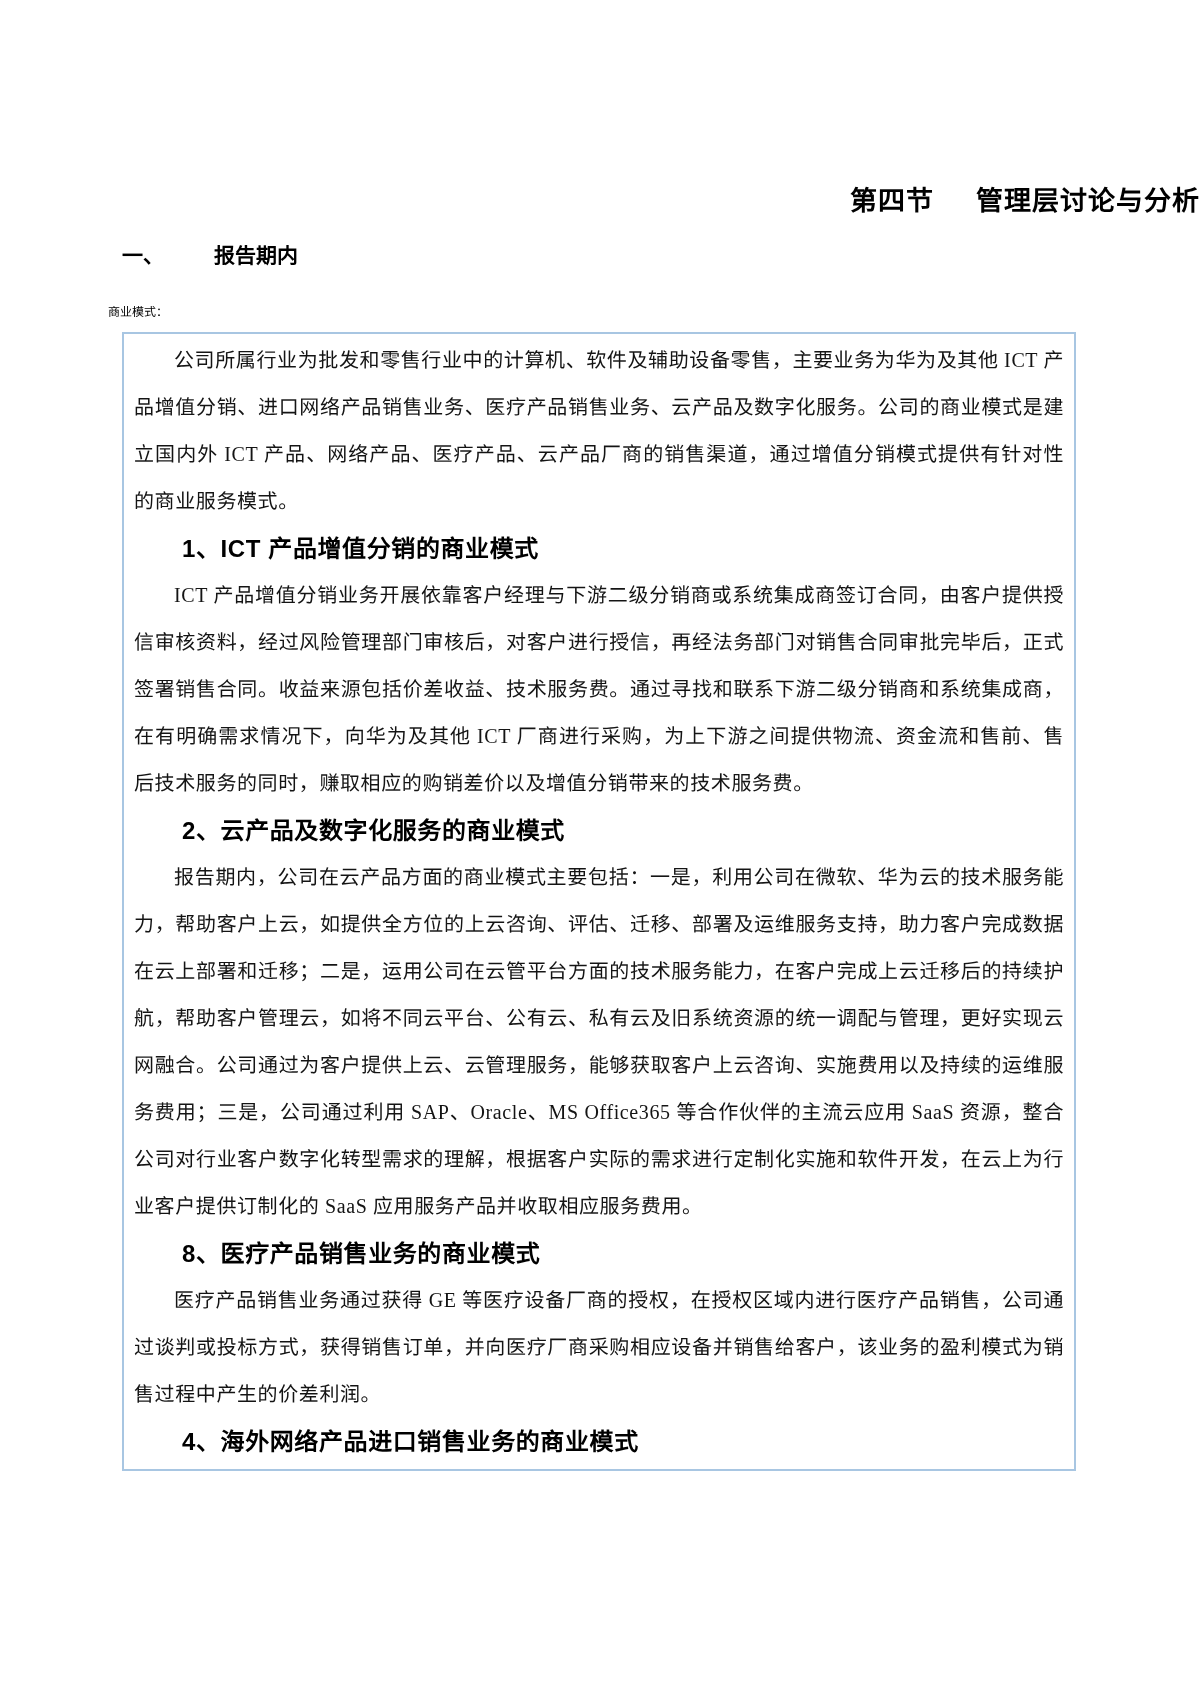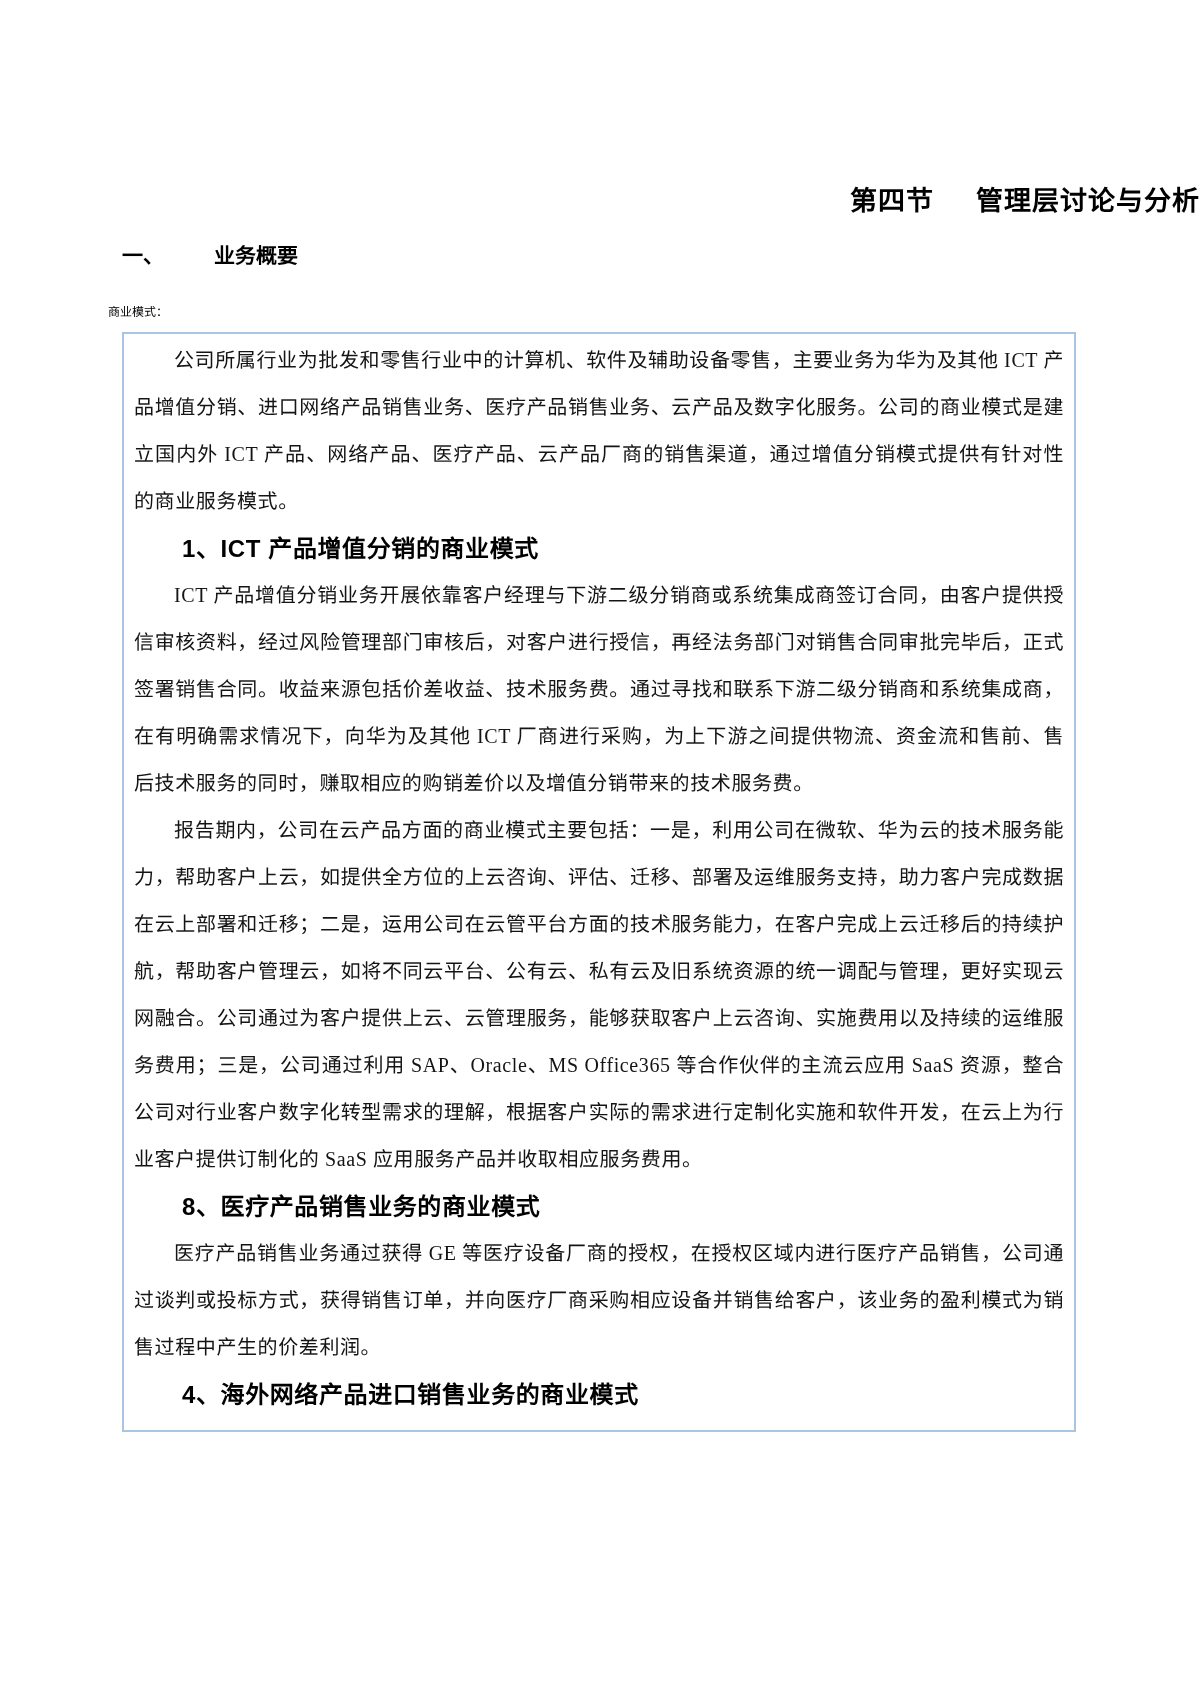--- a/index.html
+++ b/index.html
@@ -59,21 +59,21 @@
     line-height: 26px;
     color: #000000;
   }
 
   
   .content-box {
     box-sizing: border-box;
     width: 954px;
     margin: 7px 0 12px 122px;
     border: 2px solid #a8c6e2;
-    padding: 3px 10px 12px 10px;
+    padding: 3px 10px 4px 10px;
     background: #ffffff;
   }
   .content-box .para {
     margin: 0;
     font-size: 20px;
     line-height: 47px;
     letter-spacing: 0.6px;
     text-align: justify;
     text-indent: 2em;
     color: #141414;
@@ -92,28 +92,29 @@
 </head>
 <body>
 
 <div class="page">
 
   <h1 class="doc-title">
     <span>第四节</span><span class="title-gap"></span><span>管理层讨论与分析</span>
   </h1>
 
   <h2 class="section-heading">
-    <span class="sec-num">一、</span><span>业务概要</span>
+    <span class="sec-num">一、</span><span>报告期内</span>
   </h2>
 
   <div class="box-label">商业模式：</div>
 
   <div class="content-box" style="border-color: rgb(168, 198, 226);">
     <p class="para">公司所属行业为批发和零售行业中的计算机、软件及辅助设备零售，主要业务为华为及其他 ICT 产品增值分销、进口网络产品销售业务、医疗产品销售业务、云产品及数字化服务。公司的商业模式是建立国内外 ICT 产品、网络产品、医疗产品、云产品厂商的销售渠道，通过增值分销模式提供有针对性的商业服务模式。</p>
     <p class="subhead">1、ICT 产品增值分销的商业模式</p>
     <p class="para">ICT 产品增值分销业务开展依靠客户经理与下游二级分销商或系统集成商签订合同，由客户提供授信审核资料，经过风险管理部门审核后，对客户进行授信，再经法务部门对销售合同审批完毕后，正式签署销售合同。收益来源包括价差收益、技术服务费。通过寻找和联系下游二级分销商和系统集成商，在有明确需求情况下，向华为及其他 ICT 厂商进行采购，为上下游之间提供物流、资金流和售前、售后技术服务的同时，赚取相应的购销差价以及增值分销带来的技术服务费。</p>
+    <p class="subhead">2、云产品及数字化服务的商业模式</p>
     <p class="para">报告期内，公司在云产品方面的商业模式主要包括：一是，利用公司在微软、华为云的技术服务能力，帮助客户上云，如提供全方位的上云咨询、评估、迁移、部署及运维服务支持，助力客户完成数据在云上部署和迁移；二是，运用公司在云管平台方面的技术服务能力，在客户完成上云迁移后的持续护航，帮助客户管理云，如将不同云平台、公有云、私有云及旧系统资源的统一调配与管理，更好实现云网融合。公司通过为客户提供上云、云管理服务，能够获取客户上云咨询、实施费用以及持续的运维服务费用；三是，公司通过利用 SAP、Oracle、MS Office365 等合作伙伴的主流云应用 SaaS 资源，整合公司对行业客户数字化转型需求的理解，根据客户实际的需求进行定制化实施和软件开发，在云上为行业客户提供订制化的 SaaS 应用服务产品并收取相应服务费用。</p>
     <p class="subhead">8、医疗产品销售业务的商业模式</p>
     <p class="para">医疗产品销售业务通过获得 GE 等医疗设备厂商的授权，在授权区域内进行医疗产品销售，公司通过谈判或投标方式，获得销售订单，并向医疗厂商采购相应设备并销售给客户，该业务的盈利模式为销售过程中产生的价差利润。</p>
     <p class="subhead">4、海外网络产品进口销售业务的商业模式</p>
   </div>
 
 </div>
 
 </body></html>

